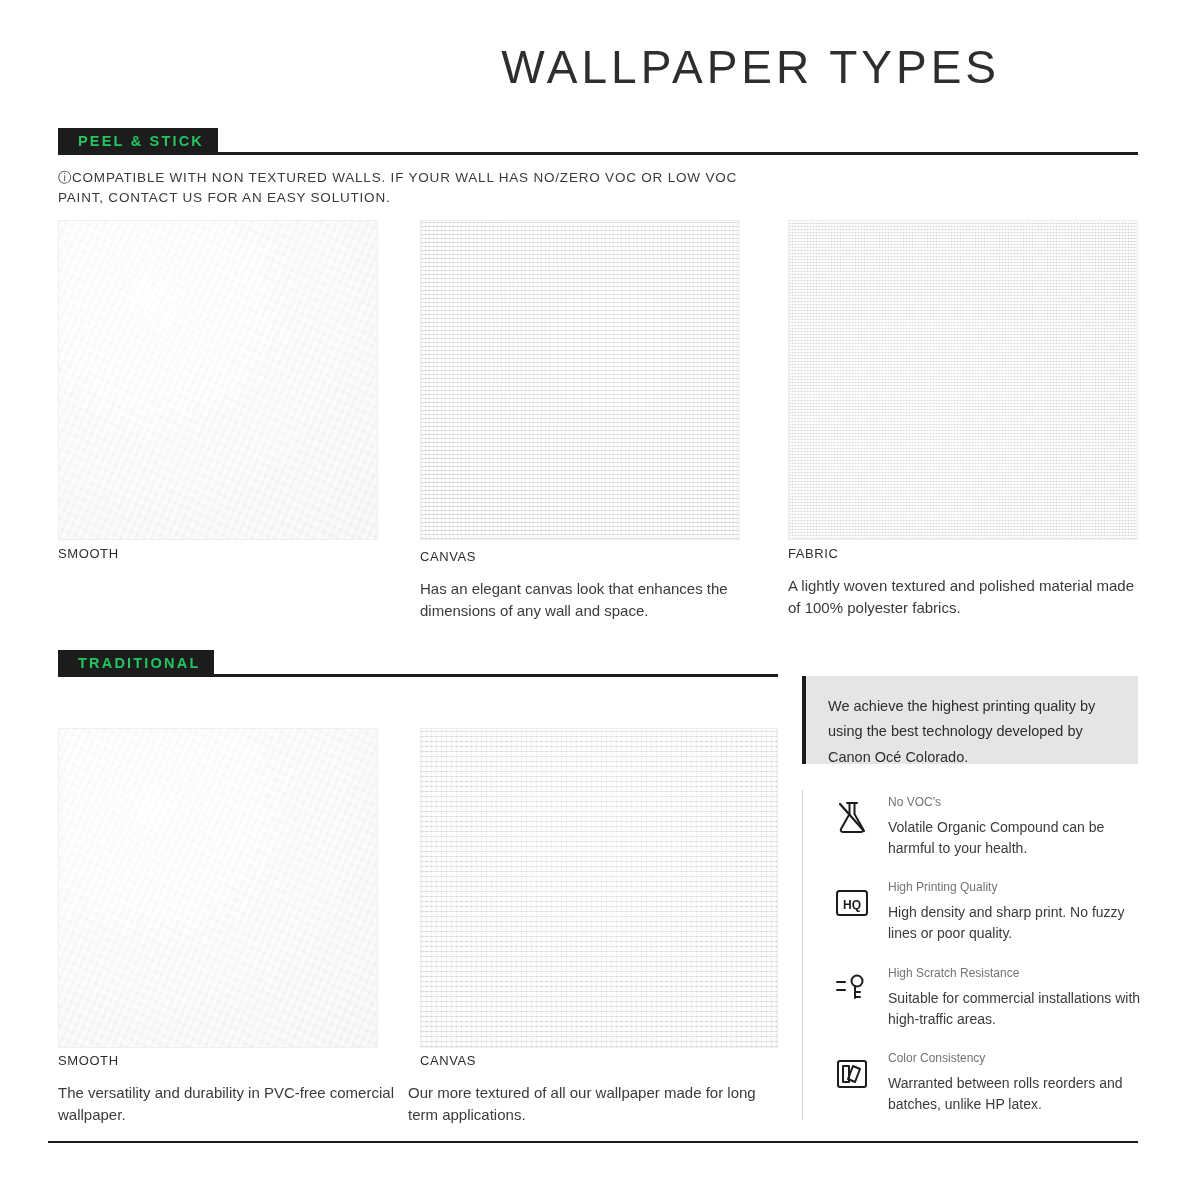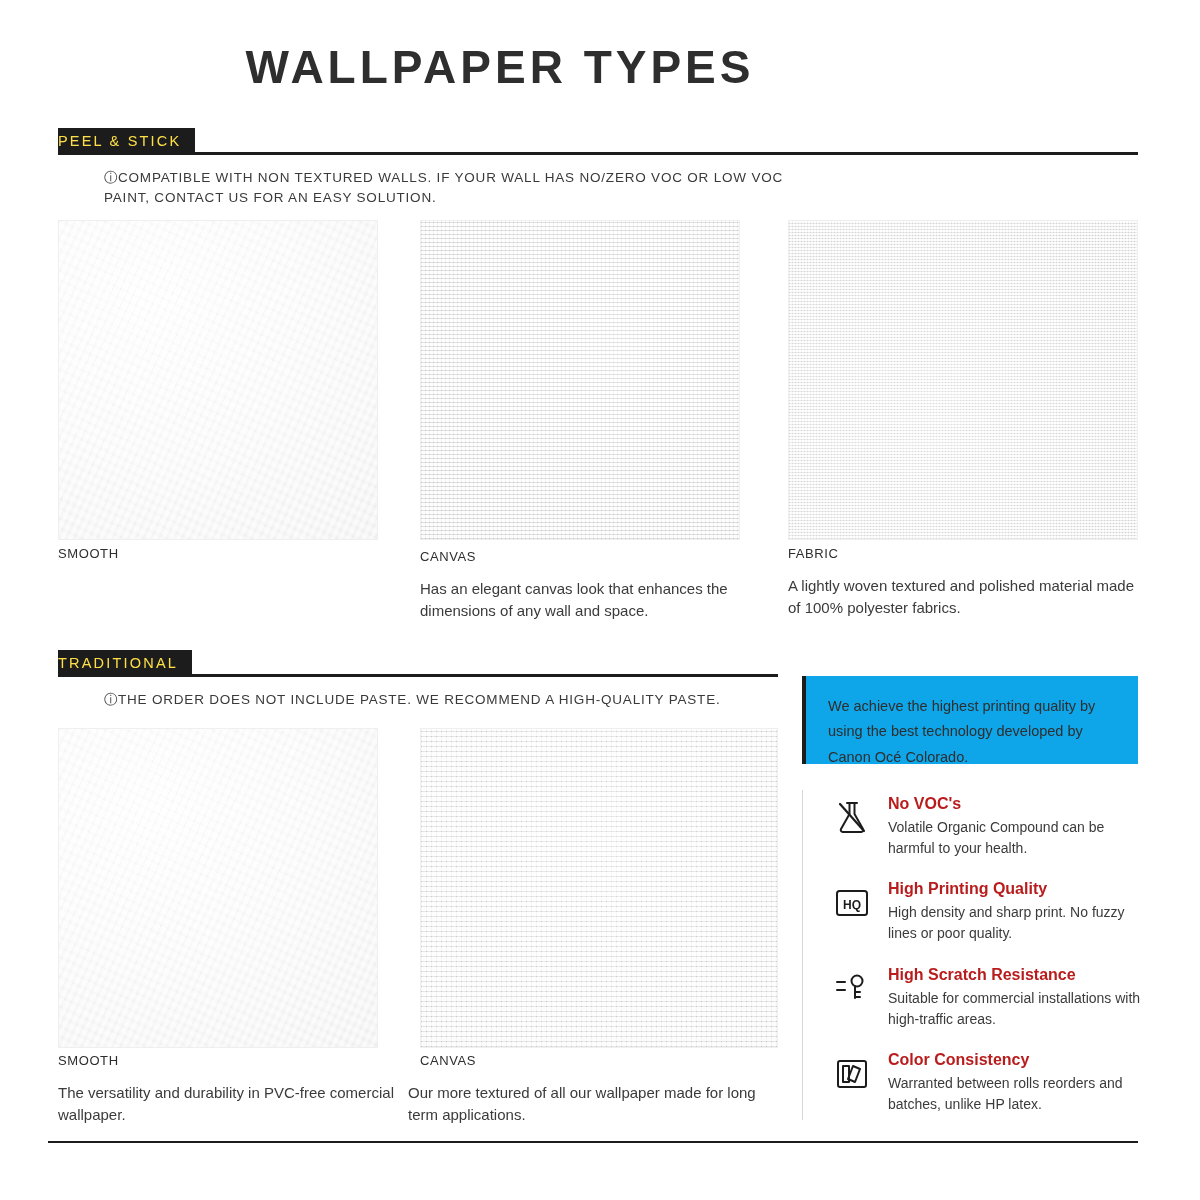--- a/index.html
+++ b/index.html
@@ -21,51 +21,50 @@
     width: 1200px;
     height: 1200px;
   }
 
   
   .title {
     position: absolute;
     left: 0;
     top: 40px;
     width: 1000px;
-    text-align: center;
+    text-align: right;
     font-size: 46px;
     letter-spacing: 4px;
-    font-weight: 700;
+    font-weight: 400;
     color: #2e2e2e;
   }
   .section-rule {
     position: absolute;
     height: 3px;
     background: #1c1c1c;
   }
   .section-tag {
     position: absolute;
     background: #1c1c1c;
-    color: #fde047;
+    color: #22c55e;
     font-size: 14.5px;
     letter-spacing: 2.2px;
-    padding: 6px 14px 6px 0;
-    font-weight: 400;
+    padding: 6px 14px 6px 20px;
+    font-weight: 700;
     white-space: nowrap;
     line-height: 1;
   }
 
   
   .note {
     position: absolute;
     font-size: 13.5px;
     letter-spacing: 0.8px;
     color: #3a3a3a;
     line-height: 1.45;
-    margin-left: 46px;
   }
   .note .ico {
     display: inline-block;
     width: 14px;
     text-align: left;
   }
   .note-text {
     display: inline;
   }
 
@@ -138,21 +137,21 @@
     position: absolute;
     font-size: 15px;
     line-height: 1.45;
     color: #3b3b3b;
     width: 350px;
   }
 
   
   .quote {
     position: absolute;
-    background: #0ea5e9;
+    background: #e5e5e5;
     box-sizing: border-box;
     padding: 18px 22px 14px 22px;
   }
   .quote-bar {
     position: absolute;
     background: #1c1c1c;
   }
   .quote p {
     margin: 0;
     font-size: 14.5px;
@@ -174,23 +173,23 @@
     position: absolute;
     left: 1px;
     top: 2px;
     width: 42px;
     height: 42px;
   }
   .feature .f-title {
     position: absolute;
     left: 58px;
     top: 0;
-    font-size: 16px;
-    font-weight: 700;
-    color: #b91c1c;
+    font-size: 12px;
+    font-weight: 400;
+    color: #737373;
   }
   .feature .f-desc {
     position: absolute;
     left: 58px;
     top: 22px;
     font-size: 14px;
     line-height: 1.5;
     color: #3b3b3b;
     width: 260px;
   }
@@ -226,23 +225,20 @@
 
   <div class="sw-title" style="left:420px; top:549px;">CANVAS</div>
   <div class="sw-desc" style="left:420px; top:578px;">Has an elegant canvas look that enhances the dimensions of any wall and space.</div>
 
   <div class="sw-title" style="left:788px; top:546px;">FABRIC</div>
   <div class="sw-desc" style="left:788px; top:575px;">A lightly woven textured and polished material made of 100% polyester fabrics.</div>
 
   <div class="section-rule" style="left:58px; top:674px; width:720px;"></div>
   <div class="section-tag" style="left:58px; top:650px;text-align:right;">TRADITIONAL</div>
 
-  <div class="note" style="left:58px; top:690px; width:720px;">
-    <span class="ico">ⓘ</span><span class="note-text">THE ORDER DOES NOT INCLUDE PASTE. WE RECOMMEND A HIGH-QUALITY PASTE.</span>
-  </div>
 
   <div class="swatch sw-smooth" style="left:58px; top:728px; width:320px; height:320px;"></div>
   <div class="swatch sw-canvas2" style="left:420px; top:728px; width:358px; height:320px;"></div>
 
   <div class="sw-title" style="left:58px; top:1053px;">SMOOTH</div>
   <div class="sw-desc" style="left:58px; top:1082px;">The versatility and durability in PVC-free comercial wallpaper.</div>
 
   <div class="sw-title" style="left:420px; top:1053px;">CANVAS</div>
   <div class="sw-desc" style="left:408px; top:1082px;">Our more textured of all our wallpaper made for long term applications.</div>
 

